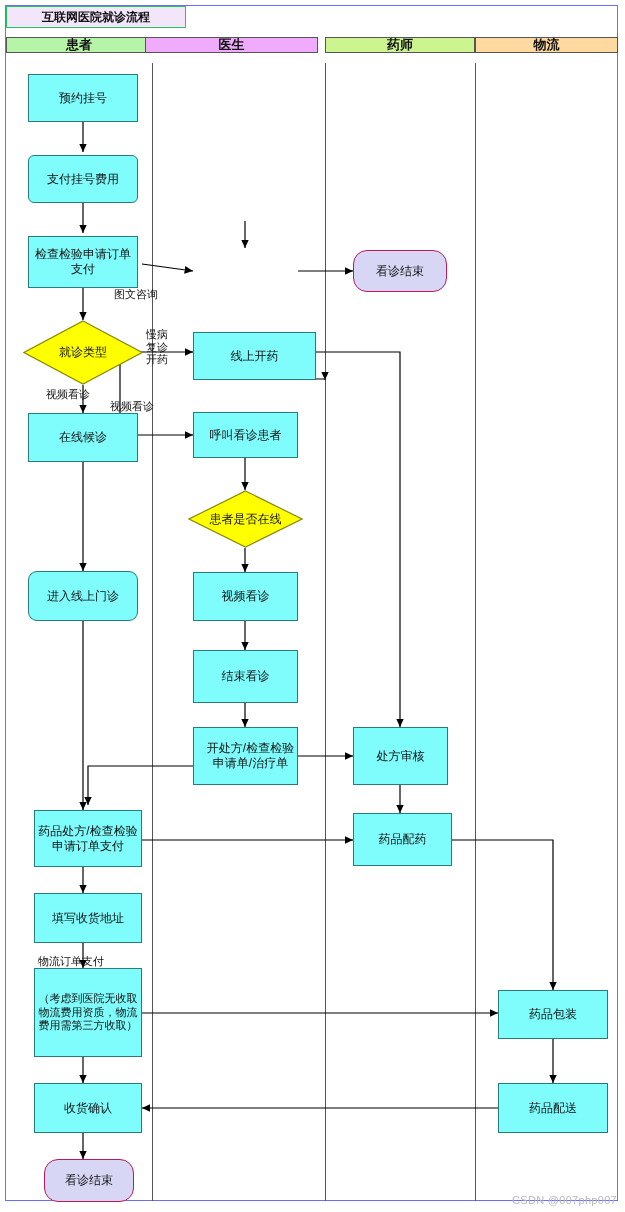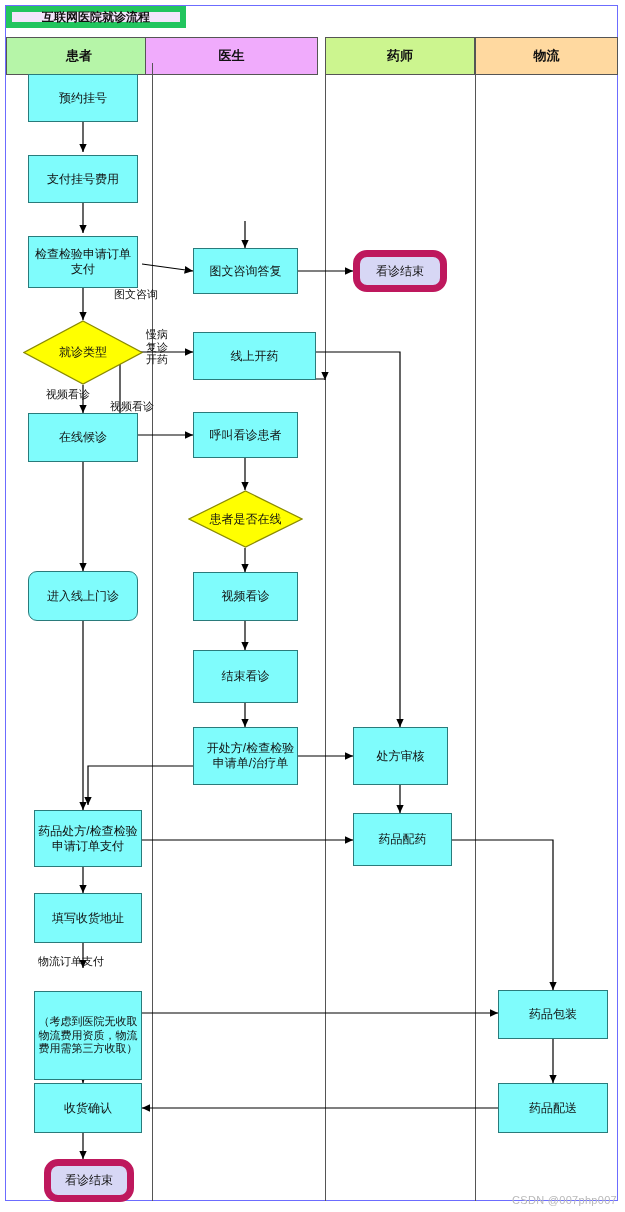--- a/index.html
+++ b/index.html
@@ -1,27 +1,27 @@
 <!DOCTYPE html>
 <html><head>
 <meta charset="utf-8">
 <style>
   html,body{margin:0;padding:0;background:#ffffff;}
   body{font-family:"Liberation Sans","DejaVu Sans",sans-serif;}
   #page{position:relative;width:625px;height:1212px;overflow:hidden;background:#fff;}
   .frame{position:absolute;left:5px;top:5px;width:613px;height:1196px;border:1px solid #6c6cff;background:#fff;box-sizing:border-box;}
-  .title{position:absolute;left:6px;top:6px;width:180px;height:22px;background:#f3e6fb;border:6px solid #22c55e;
+  .title{position:absolute;left:6px;top:6px;width:180px;height:22px;background:#f3e6fb;border:1px solid #22c55e;
          font-size:12px;font-weight:bold;color:#111;display:flex;align-items:center;justify-content:center;box-sizing:border-box;}
-  .lane-head{position:absolute;top:37px;height:38px;border:1px solid #555;box-sizing:border-box;
+  .lane-head{position:absolute;top:37px;height:16px;border:1px solid #555;box-sizing:border-box;
              display:flex;align-items:center;justify-content:center;font-size:13px;font-weight:bold;color:#111;}
   .lane-sep{position:absolute;top:63px;width:1px;background:#555;}
   .node{position:absolute;box-sizing:border-box;display:flex;align-items:center;justify-content:center;
         text-align:center;font-size:12px;color:#111;line-height:1.25;padding:2px;}
   .proc{background:#7ffcfc;border:1px solid #2a7b7b;}
-  .term{background:#d7d7f5;border:7px solid #be185d;border-radius:14px;}
+  .term{background:#d7d7f5;border:1px solid #be185d;border-radius:14px;}
   .dec-wrap{position:absolute;}
   .dec{position:absolute;left:0;top:0;}
   .dec-label{position:absolute;left:0;top:0;width:100%;height:100%;display:flex;align-items:center;justify-content:center;
              font-size:12px;color:#111;text-align:center;}
   .edge-label{position:absolute;font-size:11px;color:#111;line-height:1.2;white-space:nowrap;background:transparent;}
   .watermark{position:absolute;right:8px;bottom:6px;font-size:11px;color:#b9b9b9;letter-spacing:.3px;}
   svg.arrows{position:absolute;left:0;top:0;width:625px;height:1212px;pointer-events:none;}
 </style>
 </head>
 <body>
@@ -97,21 +97,21 @@
 
       <path d="M553,1039 L553,1083"></path>
 
       <path d="M498,1108 L142,1108"></path>
     </g>
   </svg>
 
   <div class="node proc" style="left:28px;top:74px;width:110px;height:48px;">
     <span>预约挂号</span>
   </div>
-  <div class="node proc" style="left:28px;top:155px;width:110px;height:48px;">
+  <div class="node proc" style="left:28px;top:155px;width:110px;height:48px;border-radius:6px;">
     <span>支付挂号费用</span>
   </div>
   <div class="node proc" style="left:28px;top:236px;width:110px;height:52px;">
     <span>检查检验申请订单支付</span>
   </div>
 
   <div class="dec-wrap" style="left:23px;top:320px;width:120px;height:65px;">
     <svg class="dec" width="120" height="65">
       <polygon points="60,1 119,32.5 60,64 1,32.5" fill="#ffff00" stroke="#8a8a00" stroke-width="1.2"></polygon>
     </svg>
@@ -123,33 +123,30 @@
   </div>
   <div class="node proc" style="left:28px;top:571px;width:110px;height:50px;border-radius:9px;">
     <span>进入线上门诊</span>
   </div>
   <div class="node proc" style="left:34px;top:810px;width:108px;height:57px;">
     <span>药品处方/检查检验申请订单支付</span>
   </div>
   <div class="node proc" style="left:34px;top:893px;width:108px;height:50px;">
     <span>填写收货地址</span>
   </div>
-  <div class="node proc" style="left:34px;top:968px;width:108px;height:89px;font-size:11px;margin-top:23px;">
+  <div class="node proc" style="left:34px;top:968px;width:108px;height:89px;font-size:11px;">
     <span>（考虑到医院无收取物流费用资质，物流费用需第三方收取）</span>
   </div>
   <div class="node proc" style="left:34px;top:1083px;width:108px;height:50px;">
     <span>收货确认</span>
   </div>
   <div class="node term" style="left:44px;top:1159px;width:90px;height:43px;">
     <span>看诊结束</span>
   </div>
 
-  <div class="node proc" style="left:193px;top:248px;width:105px;height:46px;">
-    <span>图文咨询答复</span>
-  </div>
   <div class="node proc" style="left:193px;top:332px;width:123px;height:48px;">
     <span>线上开药</span>
   </div>
   <div class="node proc" style="left:193px;top:412px;width:105px;height:46px;">
     <span>呼叫看诊患者</span>
   </div>
 
   <div class="dec-wrap" style="left:188px;top:490px;width:115px;height:58px;">
     <svg class="dec" width="115" height="58">
       <polygon points="57.5,1 114,29 57.5,57 1,29" fill="#ffff00" stroke="#8a8a00" stroke-width="1.2"></polygon>

